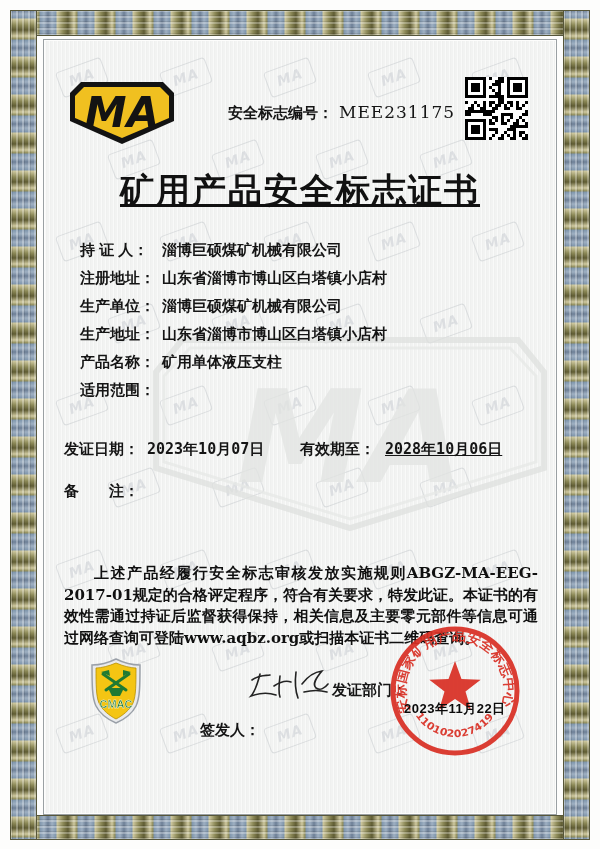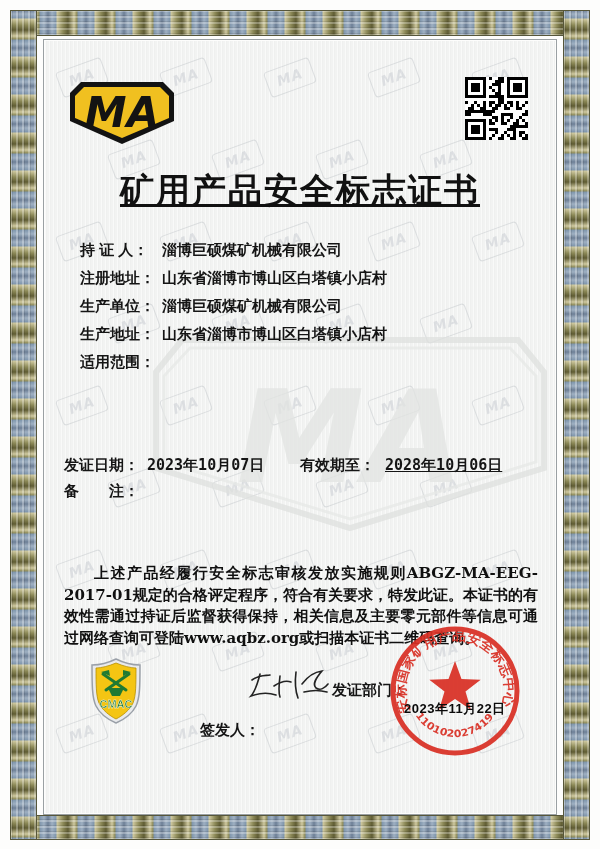--- a/index.html
+++ b/index.html
@@ -53,21 +53,21 @@
          font:700 34px "DejaVu Serif",serif;letter-spacing:2px;color:#111;text-decoration:underline;}
 
   
   .fields{position:absolute;left:64px;top:236px;width:478px;z-index:2;margin-left:16px;}
   .frow{height:28px;display:flex;align-items:center;}
   .flabel{font:700 15px "Liberation Sans",sans-serif;min-width:82px;white-space:nowrap;}
   .flabel.long{min-width:0;margin-right:18px;}
   .fvalue{font:600 15px "DejaVu Serif",serif;white-space:nowrap;}
   .fvalue.mono{font:700 15px "DejaVu Sans Mono",monospace;letter-spacing:.5px;}
 
-  .daterow{position:absolute;left:64px;top:456px;width:478px;z-index:2;height:22px;}
+  .daterow{position:absolute;left:64px;top:440px;width:478px;z-index:2;height:22px;}
   .daterow span{position:absolute;white-space:nowrap;}
   .d-lbl1{left:0;font:700 15px "Liberation Sans",sans-serif;}
   .d-val1{left:83px;font:700 15px "DejaVu Sans Mono",monospace;}
   .d-lbl2{left:236px;font:700 15px "Liberation Sans",sans-serif;}
   .d-val2{left:321px;font:700 15px "DejaVu Sans Mono",monospace;text-decoration:underline;}
   .remarkrow{position:absolute;left:64px;top:482px;z-index:2;font:700 15px "Liberation Sans",sans-serif;}
 
   .statement{position:absolute;left:64px;top:563px;width:474px;z-index:2;margin:0;
              font:700 15px "DejaVu Serif",serif;line-height:21.5px;text-indent:2em;
              text-align:justify;color:#101010;}
@@ -143,20 +143,23 @@
   <div class="band band-left"></div>
   <div class="band band-right"></div>
   <div class="inner-line"></div>
 
   <svg class="ma-logo" width="108" height="66" viewBox="0 0 108 66">
     <path d="M13 2 L95 2 L106 13 L106 41 L54 64 L2 41 L2 13 Z" fill="#131313"></path>
     <path d="M16 7 L92 7 L101 16 L101 38 L54 58 L7 38 L7 16 Z" fill="#f0c020"></path>
     <text x="54" y="47" text-anchor="middle" font-family="DejaVu Sans, sans-serif" font-style="italic" font-weight="bold" font-size="42" fill="#131313">MA</text>
   </svg>
 
+  <div class="cert-no">
+    <span class="lbl">安全标志编号：</span><span class="num">MEE231175</span>
+  </div>
 
   <svg id="qr-svg" class="qr" width="63" height="63" viewBox="0 0 21 21" shape-rendering="crispEdges">
     <rect x="0" y="0" width="21" height="21" fill="#ffffff"></rect>
   <rect x="0" y="0" width="7" height="7" fill="#000"></rect>
       <rect x="1" y="1" width="5" height="5" fill="#fff"></rect>
       <rect x="2" y="2" width="3" height="3" fill="#000"></rect>
       <rect x="14" y="0" width="7" height="7" fill="#000"></rect>
       <rect x="15" y="1" width="5" height="5" fill="#fff"></rect>
       <rect x="16" y="2" width="3" height="3" fill="#000"></rect>
       <rect x="0" y="14" width="7" height="7" fill="#000"></rect>
@@ -300,20 +303,24 @@
     </div>
     <div class="frow">
       <span class="flabel">生产单位：</span>
       <span class="fvalue">淄博巨硕煤矿机械有限公司</span>
     </div>
     <div class="frow">
       <span class="flabel">生产地址：</span>
       <span class="fvalue">山东省淄博市博山区白塔镇小店村</span>
     </div>
     <div class="frow">
+      <span class="flabel">产品名称：</span>
+      <span class="fvalue">矿用单体液压支柱</span>
+    </div>
+    <div class="frow">
       <span class="flabel">适用范围：</span>
     </div>
   </div>
 
   <div class="daterow">
     <span class="d-lbl1">发证日期：</span>
     <span class="d-val1">2023年10月07日</span>
     <span class="d-lbl2">有效期至：</span>
     <span class="d-val2">2028年10月06日</span>
   </div>

